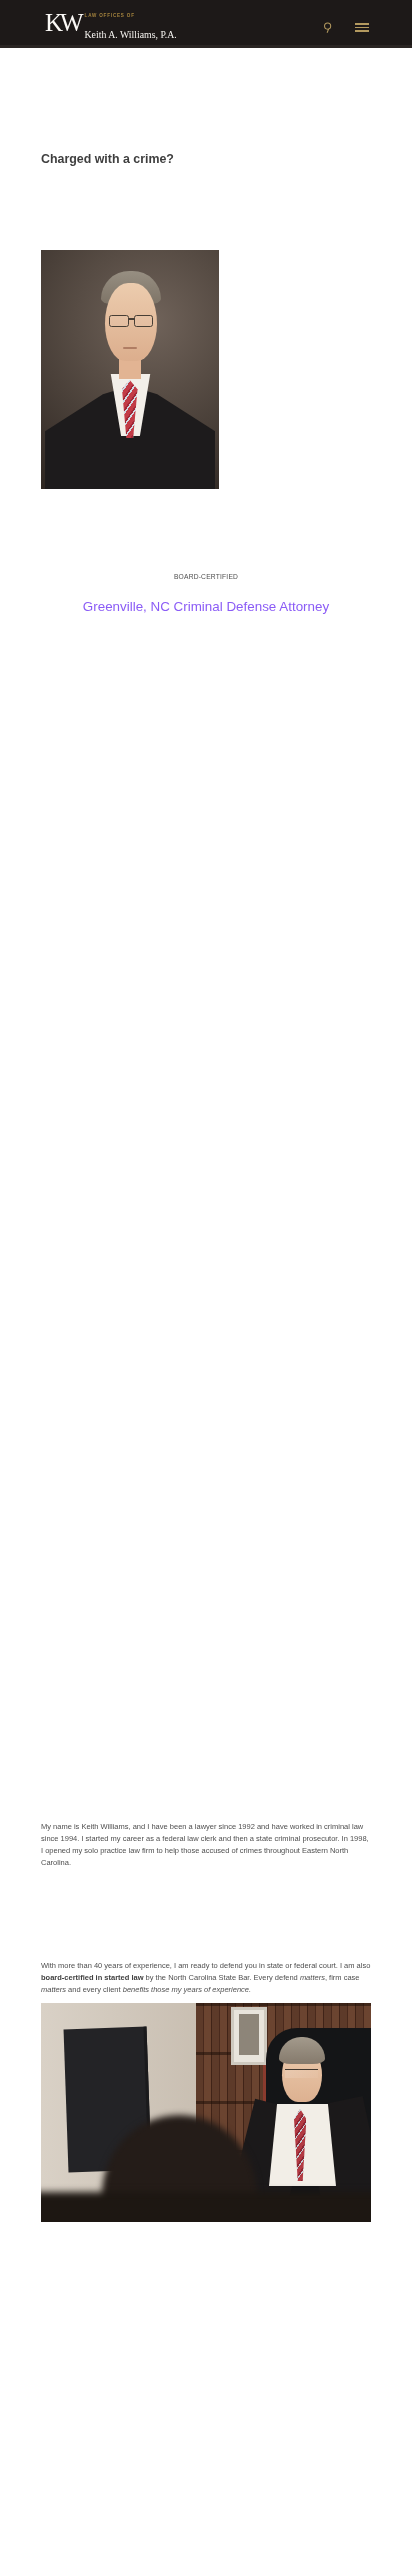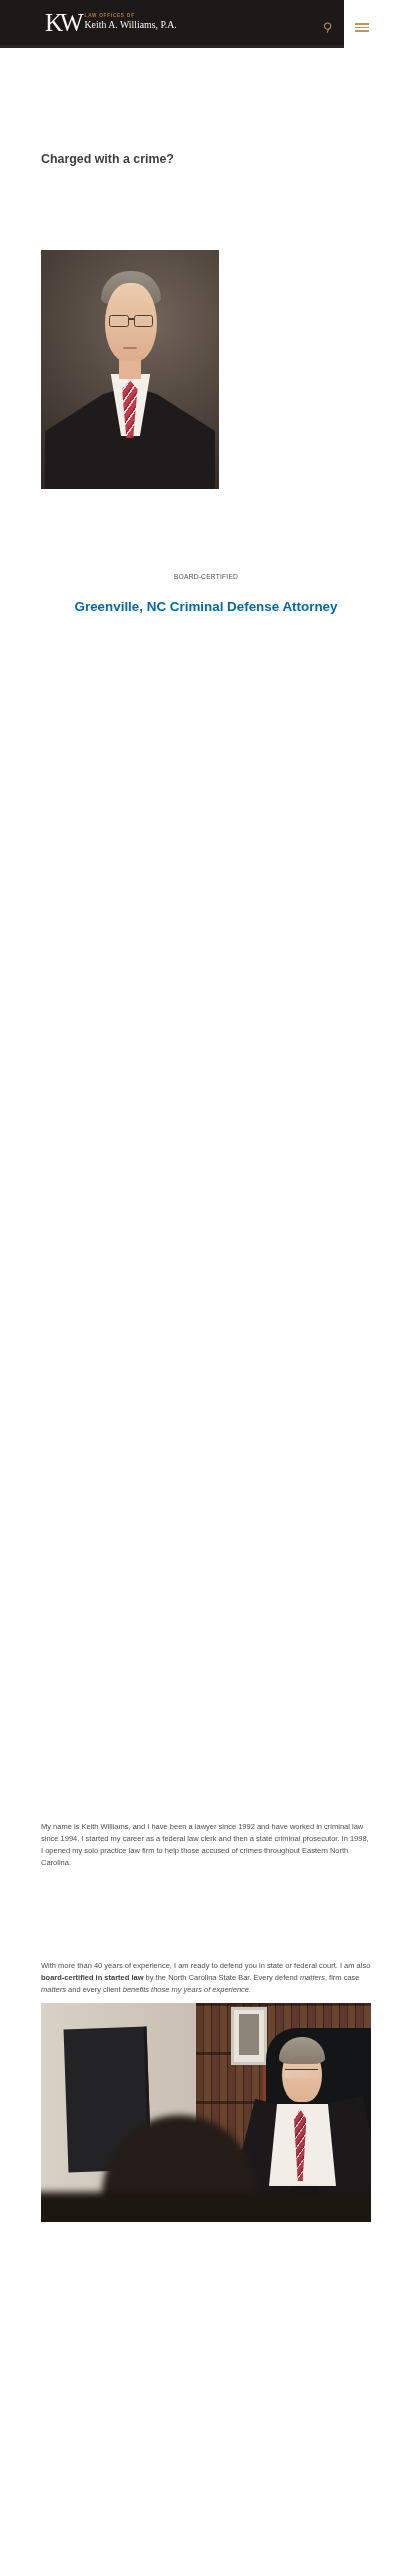--- a/index.html
+++ b/index.html
@@ -1,25 +1,25 @@
 <!DOCTYPE html>
 <html style="font-size:8.2px"><head>
 <meta charset="utf-8">
 <style>
   html,body{margin:0;padding:0;background:#ffffff;}
   body{font-family:"Liberation Sans","DejaVu Sans",sans-serif;}
   .page{position:relative;width:412px;height:3747px;background:#ffffff;overflow:hidden;margin:0 auto;}
 
   
-  .site-header{position:absolute;top:0;left:0;width:344px;height:48px;background:#1d1918;border-bottom:3.6px solid #2a2523;box-sizing:border-box;}
+  .site-header{position:absolute;top:0;left:0;width:412px;height:48px;background:#1d1918;border-bottom:3.6px solid #2a2523;box-sizing:border-box;}
   .logo{position:absolute;left:45px;top:10.3px;display:flex;align-items:flex-start;}
   .monogram{font-family:"Liberation Serif","DejaVu Serif",serif;font-size:25px;line-height:25px;color:#fbf9f6;letter-spacing:-3.1px;font-weight:400;}
   .logo-text{margin-left:4.1px;padding-top:3.1px;}
   .logo-small{font-size:4.6px;color:#a5843e;letter-spacing:0.8px;font-weight:700;}
-  .logo-name{font-family:"Liberation Serif","DejaVu Serif",serif;font-size:9.8px;color:#f8f6f2;margin-top:1px;white-space:nowrap;}
+  .logo-name{font-family:"Liberation Serif","DejaVu Serif",serif;font-size:9.8px;color:#f8f6f2;margin-top:11px;white-space:nowrap;}
   .search-btn{position:absolute;left:323px;top:21.6px;width:11.3px;height:11.3px;cursor:pointer;background:none;border:none;padding:0;}
   .menu-btn{position:absolute;left:355px;top:23px;width:14.4px;height:8.8px;cursor:pointer;background:none;border:none;padding:0;}
   .menu-btn .bar{display:block;width:14.4px;height:1.5px;background:#b49a5f;margin-bottom:2.1px;}
 
   
   .intro-heading{position:absolute;left:41px;top:142px;font-size:12.4px;font-weight:700;color:#3e3e3e;}
 
   
   .portrait{position:absolute;left:41px;top:250px;width:178px;height:239px;overflow:hidden;
     background:radial-gradient(circle at 62% 30%,#70635a 0%,#574c44 38%,#3e352f 75%,#2d2621 100%);}
@@ -36,21 +36,21 @@
   .portrait .hair{position:absolute;left:60px;top:20.6px;width:60px;height:34px;background:linear-gradient(#978f82,#7d7366);
     border-radius:52% 52% 30% 30%/90% 90% 20% 20%;}
   .portrait .glasses{position:absolute;left:68px;top:65px;width:44px;height:11.3px;}
   .portrait .lens{position:absolute;width:17.5px;height:10.3px;border:1px solid #473e35;border-radius:2.6px;background:rgba(255,255,255,.06);}
   .portrait .lens.left{left:0;} .portrait .lens.right{right:0;}
   .portrait .bridge{position:absolute;left:18.5px;top:3.1px;width:7.2px;height:1.5px;background:#473e35;}
   .portrait .mouth{position:absolute;left:82px;top:97px;width:14.4px;height:1.5px;background:#b07d63;border-radius:1px;}
 
   
   .hero-caption{position:absolute;top:573px;left:0;width:412px;text-align:center;font-size:6.7px;color:#4e4e4e;letter-spacing:0.2px;}
-  .hero-title{position:absolute;top:590px;left:0;width:412px;text-align:center;font-size:13.4px;font-weight:700;color:#0369a1;}
+  .hero-title{position:absolute;top:590px;left:0;width:412px;text-align:center;font-size:13.4px;font-weight:400;color:#8b5cf6;}
 
   
   .para{position:absolute;left:41px;width:331px;font-size:7.5px;line-height:12px;color:#4f4f4f;}
   .p1{top:1813px;}
   .p2{top:1952px;}
   .para b{color:#3f3f3f;}
 
   
   .office{position:absolute;left:41px;top:2003px;width:330px;height:219px;overflow:hidden;background:#cfc6ba;}
   .office .wall{position:absolute;left:0;top:0;width:155px;height:219px;background:linear-gradient(90deg,#d9d1c6,#c9bfb2);}

